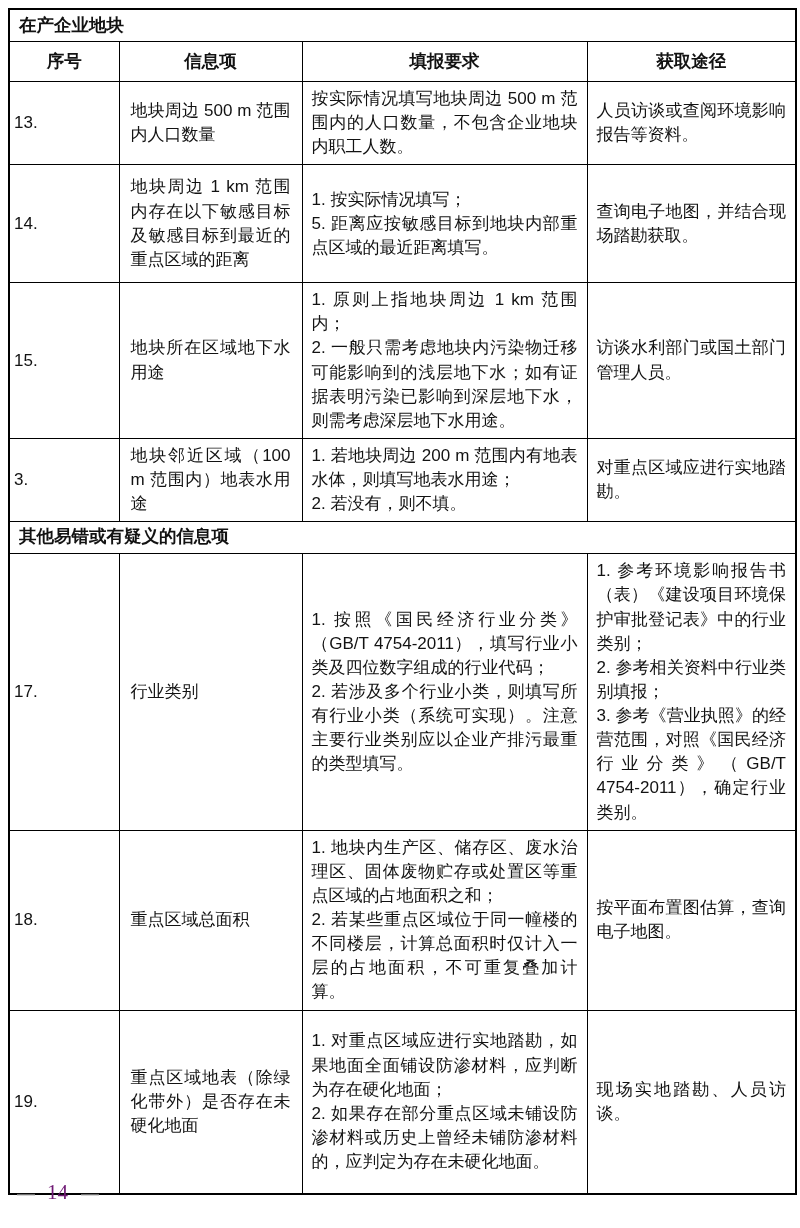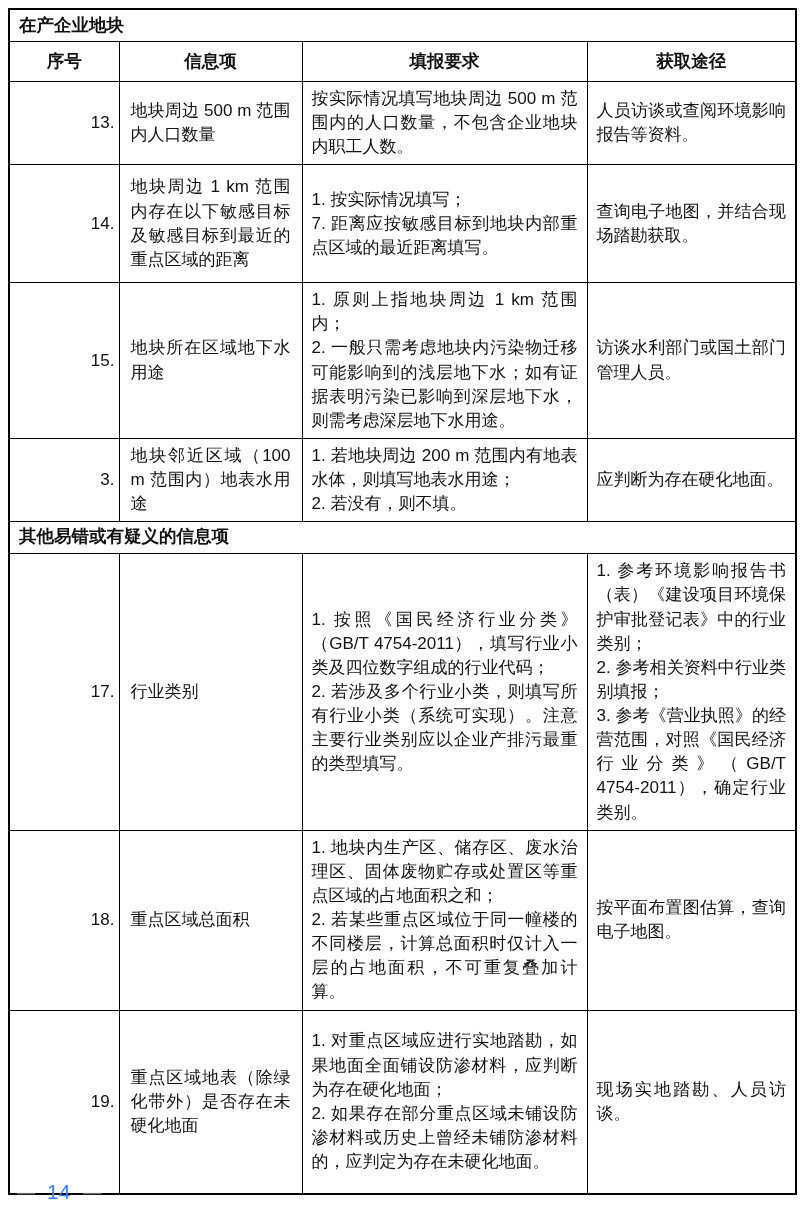--- a/index.html
+++ b/index.html
@@ -43,21 +43,21 @@
     padding: 3px 9px;
     text-align: left;
   }
   tr.head-row th {
     font-weight: bold;
     font-size: 17.5px;
     text-align: center;
     padding: 2px 4px;
   }
   td.num-cell {
-    text-align: right;
+    text-align: left;
     padding: 2px 4px;
   }
   td.item-cell {
     padding: 4px 11px;
     text-align: justify;
   }
   td.req-cell, td.method-cell {
     padding: 5px 9px;
     text-align: justify;
   }
@@ -84,22 +84,22 @@
     align-items: center;
     gap: 12px;
     font-size: 20px;
   }
   .footer .dash {
     color: #6e6e6e;
     font-family: "DejaVu Sans", sans-serif;
     letter-spacing: -1px;
   }
   .footer .page-num {
-    font-family: Liberation Sans, sans-serif;
-    color: #3b82f6;
+    font-family: Liberation Serif, serif;
+    color: #701a75;
     font-size: 21px;
   }
 </style>
 </head>
 <body>
 
 <div class="page">
 
   <table class="info-table">
     <colgroup>
@@ -130,21 +130,21 @@
       <td class="method-cell">
         <div class="line">人员访谈或查阅环境影响报告等资料。</div>
       </td>
     </tr>
 
     <tr class="h-r14">
       <td class="num-cell">14.</td>
       <td class="item-cell">地块周边 1 km 范围内存在以下敏感目标及敏感目标到最近的重点区域的距离</td>
       <td class="req-cell">
         <div class="line">1. 按实际情况填写；</div>
-        <div class="line">7. 距离应按敏感目标到地块内部重点区域的最近距离填写。</div>
+        <div class="line">5. 距离应按敏感目标到地块内部重点区域的最近距离填写。</div>
       </td>
       <td class="method-cell">
         <div class="line">查询电子地图，并结合现场踏勘获取。</div>
       </td>
     </tr>
 
     <tr class="h-r15">
       <td class="num-cell">15.</td>
       <td class="item-cell">地块所在区域地下水用途</td>
       <td class="req-cell">
@@ -157,21 +157,21 @@
     </tr>
 
     <tr class="h-r16">
       <td class="num-cell">3.</td>
       <td class="item-cell">地块邻近区域（100 m 范围内）地表水用途</td>
       <td class="req-cell">
         <div class="line">1. 若地块周边 200 m 范围内有地表水体，则填写地表水用途；</div>
         <div class="line">2. 若没有，则不填。</div>
       </td>
       <td class="method-cell">
-        <div class="line">应判断为存在硬化地面。</div>
+        <div class="line">对重点区域应进行实地踏勘。</div>
       </td>
     </tr>
 
     <tr class="section-row h-sec2">
       <td colspan="4">其他易错或有疑义的信息项</td>
     </tr>
 
     <tr class="h-r17">
       <td class="num-cell">17.</td>
       <td class="item-cell">行业类别</td>

